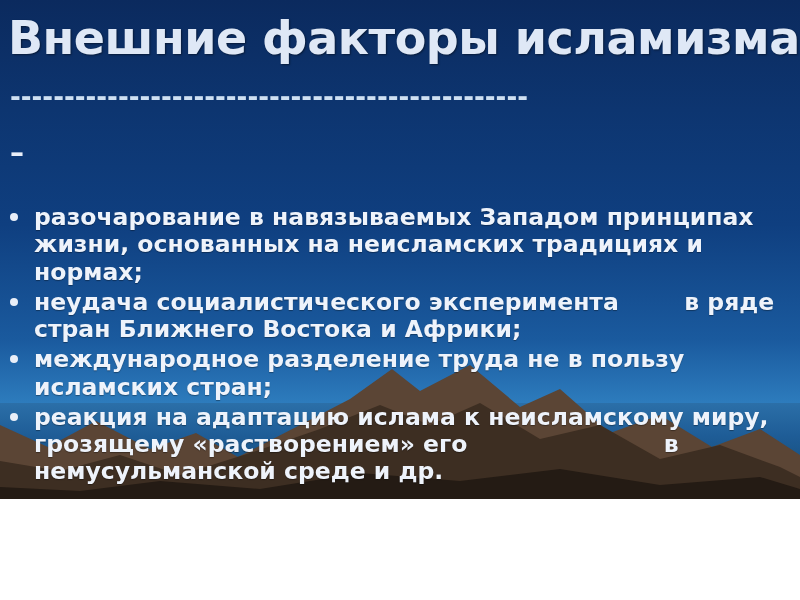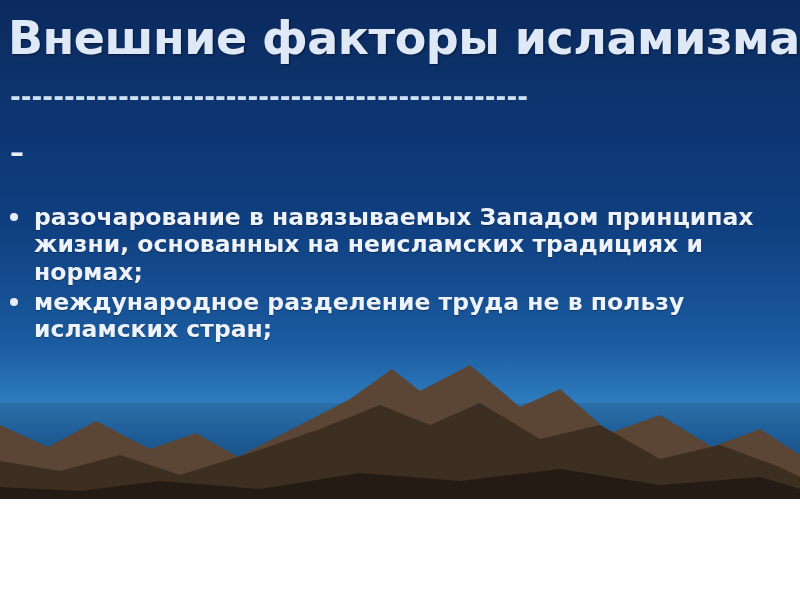--- a/index.html
+++ b/index.html
@@ -121,17 +121,25 @@
 
   <div class="dash-top">–</div>
 
   <div class="bullets">
     <div class="bullet">
       <span class="dot"></span>
       <span class="txt">разочарование в навязываемых Западом принципах жизни, основанных на неисламских традициях и нормах;</span>
     </div>
     <div class="bullet">
       <span class="dot"></span>
+      <span class="txt">неудача социалистического эксперимента        в ряде стран Ближнего Востока и Африки;</span>
+    </div>
+    <div class="bullet">
+      <span class="dot"></span>
       <span class="txt">международное разделение труда не в пользу исламских стран;</span>
+    </div>
+    <div class="bullet">
+      <span class="dot"></span>
+      <span class="txt">реакция на адаптацию ислама к неисламскому миру, грозящему «растворением» его                        в немусульманской среде и др.</span>
     </div>
   </div>
 
 </div>
 
 </body></html>

